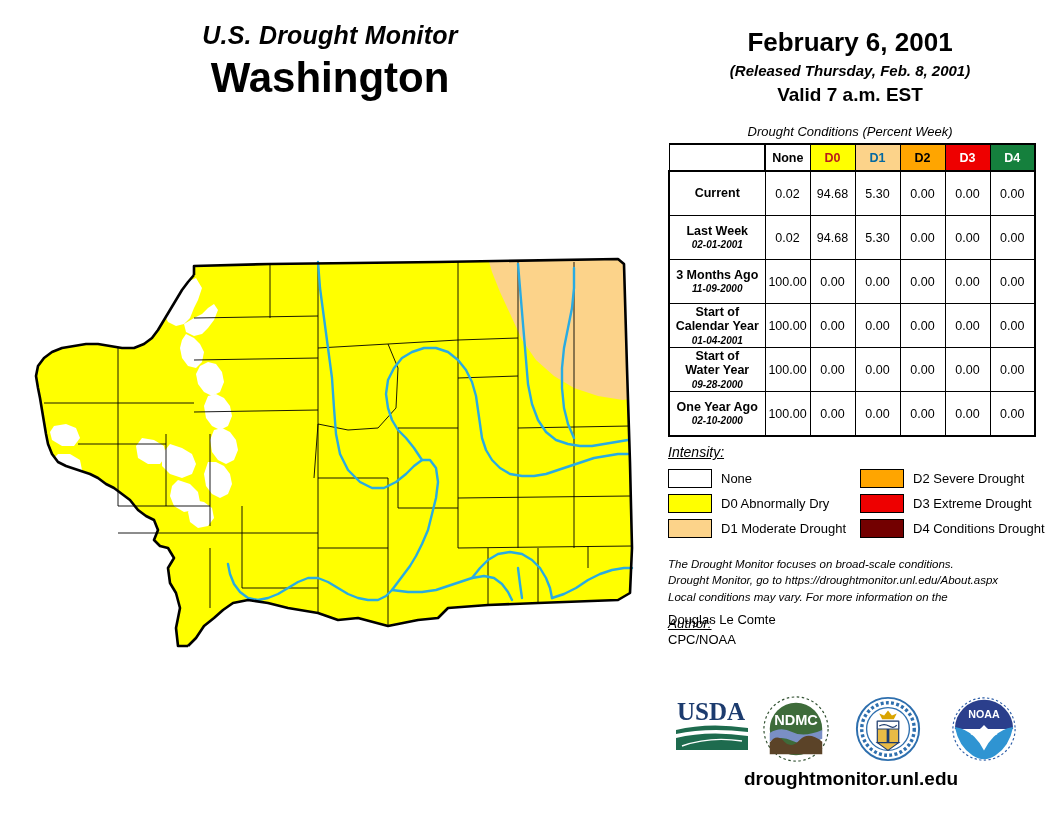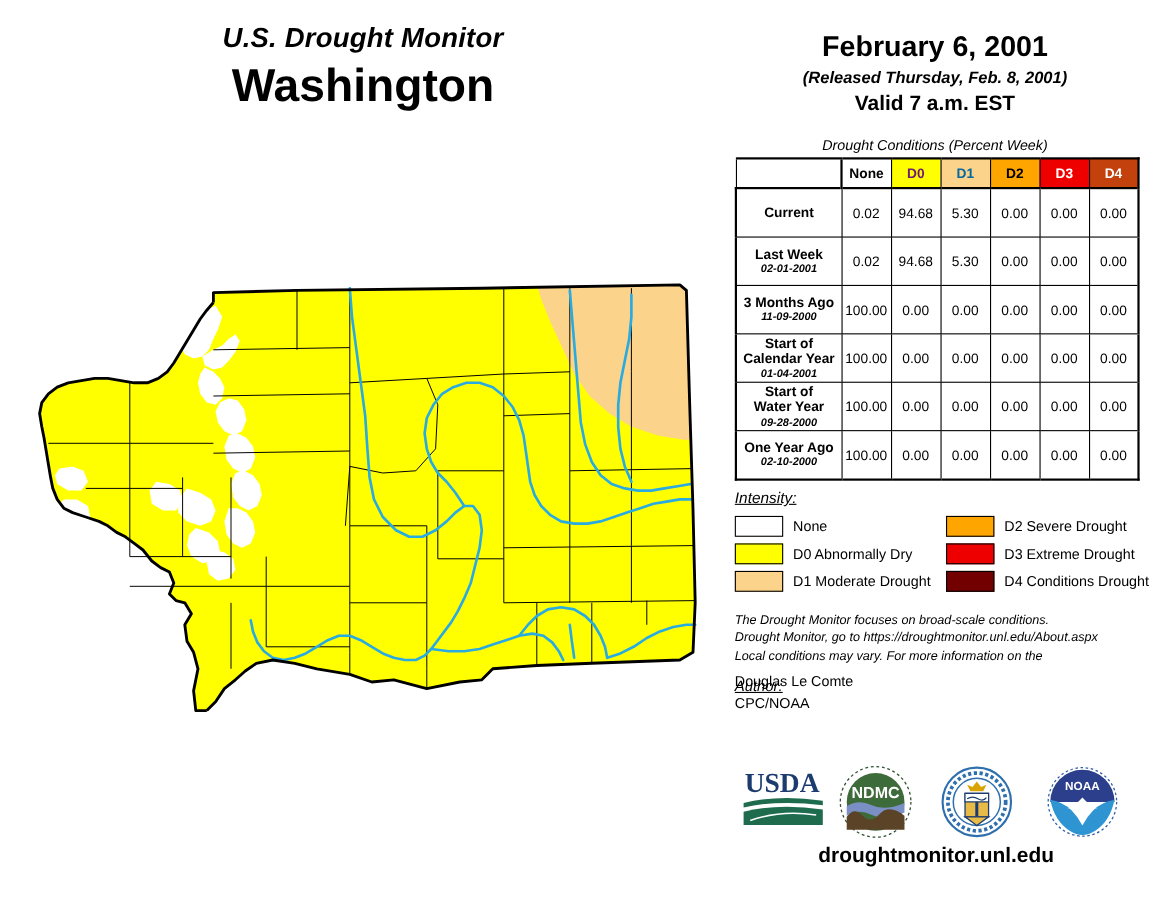--- a/index.html
+++ b/index.html
@@ -96,25 +96,25 @@
   th.hdr {
     height: 25px;
     font-size: 13px;
     font-weight: bold;
   }
   th.hdr-blank {
     border: none;
     background: transparent;
   }
   .hdr-none { background: #ffffff; color: #000; }
-  .hdr-d0   { background: #ffff00; color: #701a75; }
+  .hdr-d0   { background: #ffff00; color: #b91c1c; }
   .hdr-d1   { background: #fcd38a; color: #0369a1; }
   .hdr-d2   { background: #ffa500; color: #000; }
   .hdr-d3   { background: #ee0000; color: #fff; }
-  .hdr-d4   { background: #c2410c; color: #fff; }
+  .hdr-d4   { background: #15803d; color: #fff; }
 
   td.rowlabel {
     font-weight: bold;
     font-size: 12.5px;
     line-height: 1.15;
     padding: 2px 3px;
   }
   td.rowlabel .sub {
     display: block;
     font-size: 10px;

